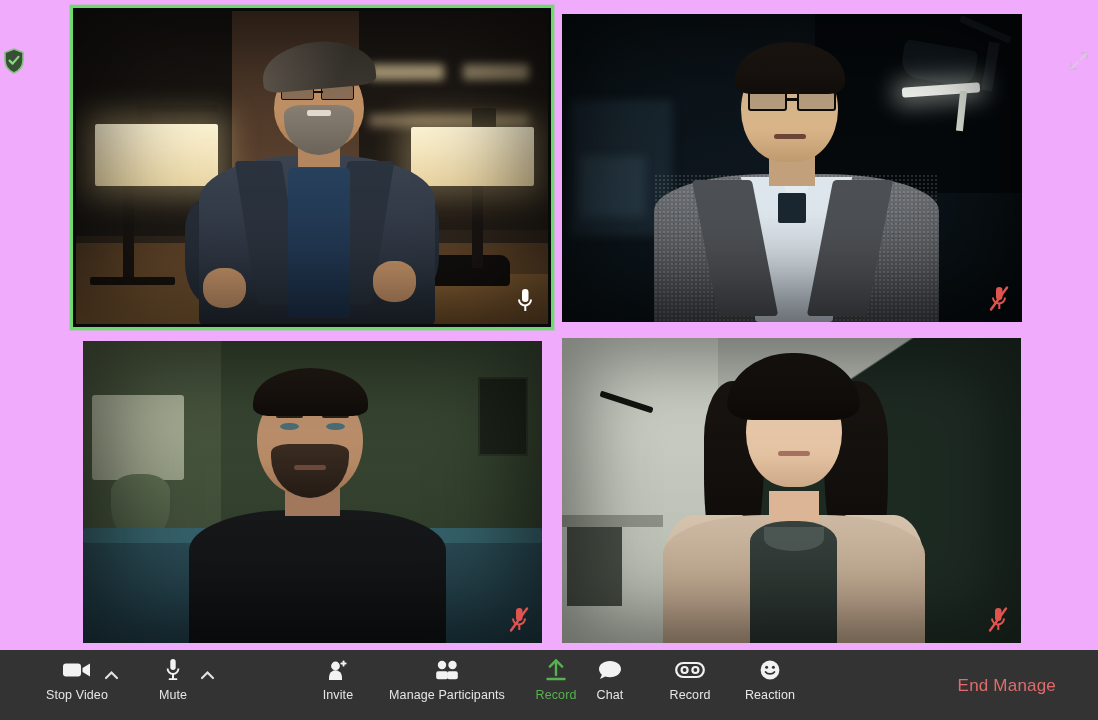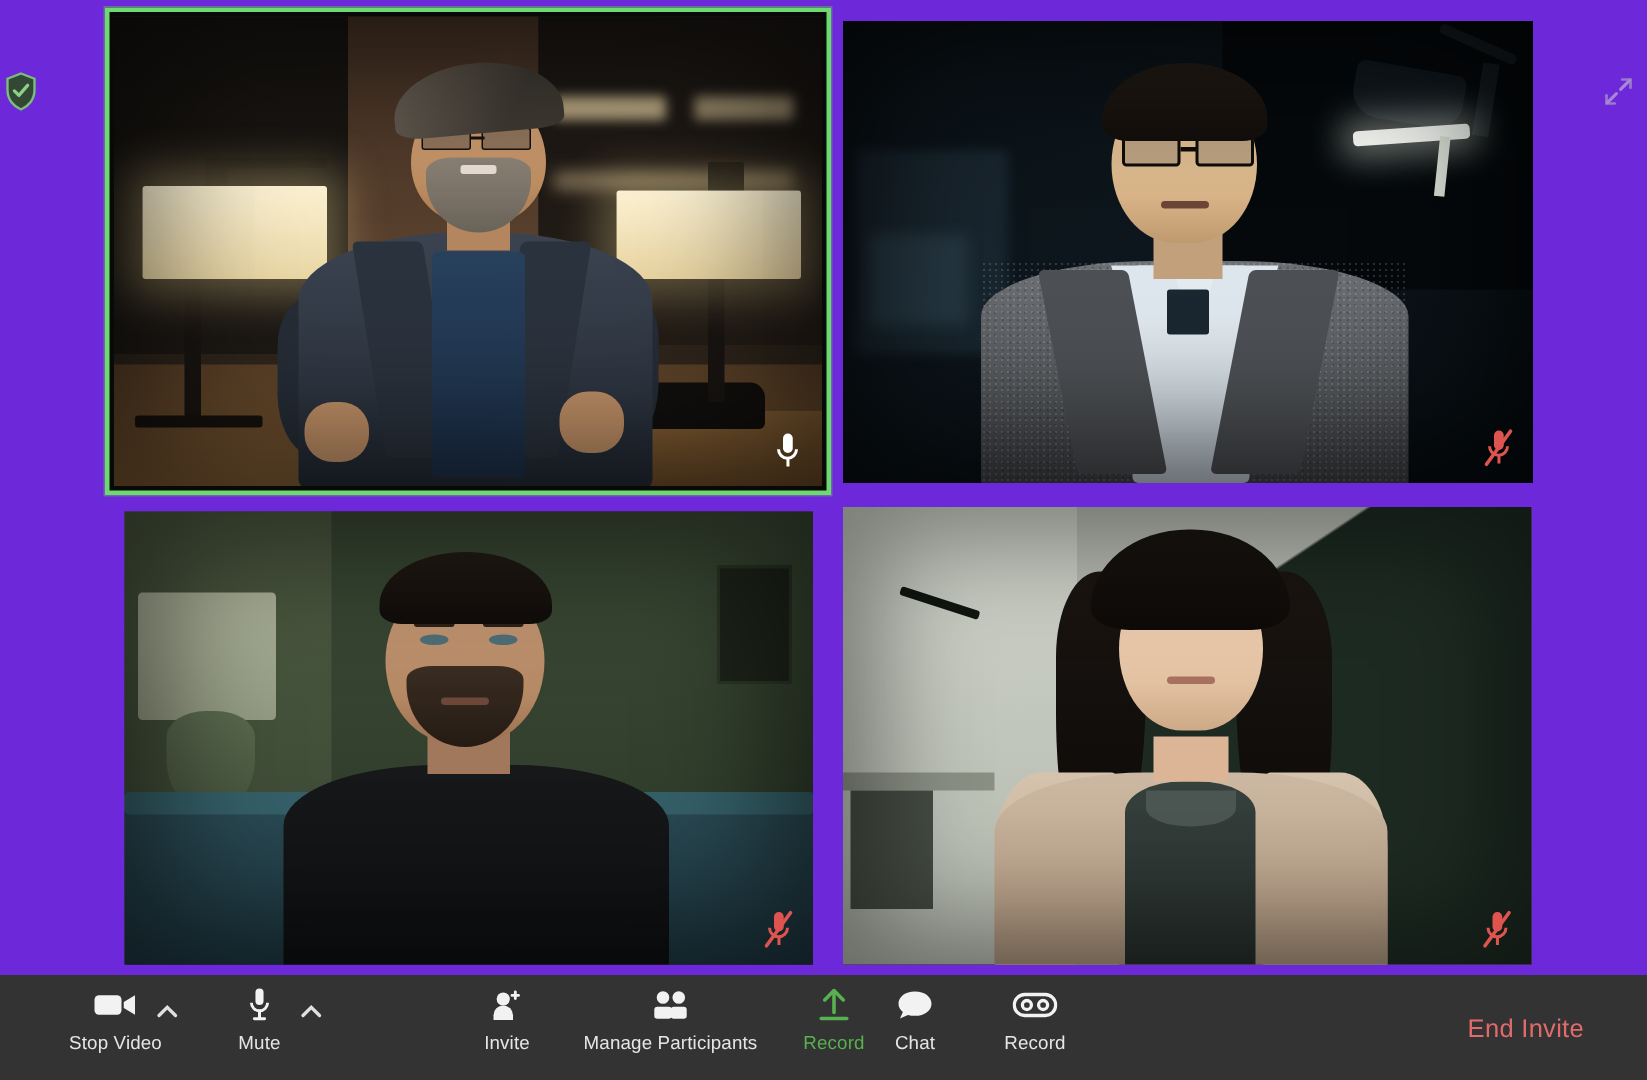--- a/index.html
+++ b/index.html
@@ -6,21 +6,21 @@
   * { box-sizing: border-box; margin: 0; padding: 0; }
   html, body {
     width: 1098px; height: 720px;
     background: #232323;
     font-family: "Liberation Sans", sans-serif;
     overflow: hidden;
   }
   #app {
     position: relative;
     width: 1098px; height: 720px;
-    background: #6d28d9;
+    background: #f0abfc;
   }
 
   
   .corner-icon { position: absolute; z-index: 40; }
   #encryption-shield { left: 3px; top: 48px; width: 22px; height: 26px; opacity: .95; }
   #fullscreen-toggle { right: 8px; top: 50px; width: 22px; height: 22px; opacity: .55; cursor: pointer; }
 
   
   #video-grid {
     position: absolute;
@@ -521,17 +521,30 @@
           <svg width="30" height="18" viewBox="0 0 30 18" aria-hidden="true">
             <rect x="1.2" y="2" width="27.6" height="14" rx="7" fill="none" stroke="#f2f2f2" stroke-width="2.2"></rect>
             <circle cx="9.6" cy="9" r="3" fill="none" stroke="#f2f2f2" stroke-width="2.2"></circle>
             <circle cx="20.4" cy="9" r="3" fill="none" stroke="#f2f2f2" stroke-width="2.2"></circle>
           </svg>
         </span>
         <span class="lbl">Record</span>
       </div>
     </div>
 
-
-    <div id="end-meeting">End Invite</div>
+    <div class="tb-group" style="left:733px;">
+      <div class="tb-item">
+        <span class="ic">
+          <svg width="22" height="22" viewBox="0 0 22 22" aria-hidden="true">
+            <circle cx="11" cy="11" r="9.4" fill="#f2f2f2"></circle>
+            <circle cx="7.6" cy="8.3" r="1.5" fill="#333333"></circle>
+            <circle cx="14.4" cy="8.3" r="1.5" fill="#333333"></circle>
+            <path d="M6.6 13 C8.3 15.6 13.7 15.6 15.4 13" fill="none" stroke="#333333" stroke-width="1.8" stroke-linecap="round"></path>
+          </svg>
+        </span>
+        <span class="lbl">Reaction</span>
+      </div>
+    </div>
+
+    <div id="end-meeting">End Manage</div>
   </div>
 
 </div>
 
 </body></html>

